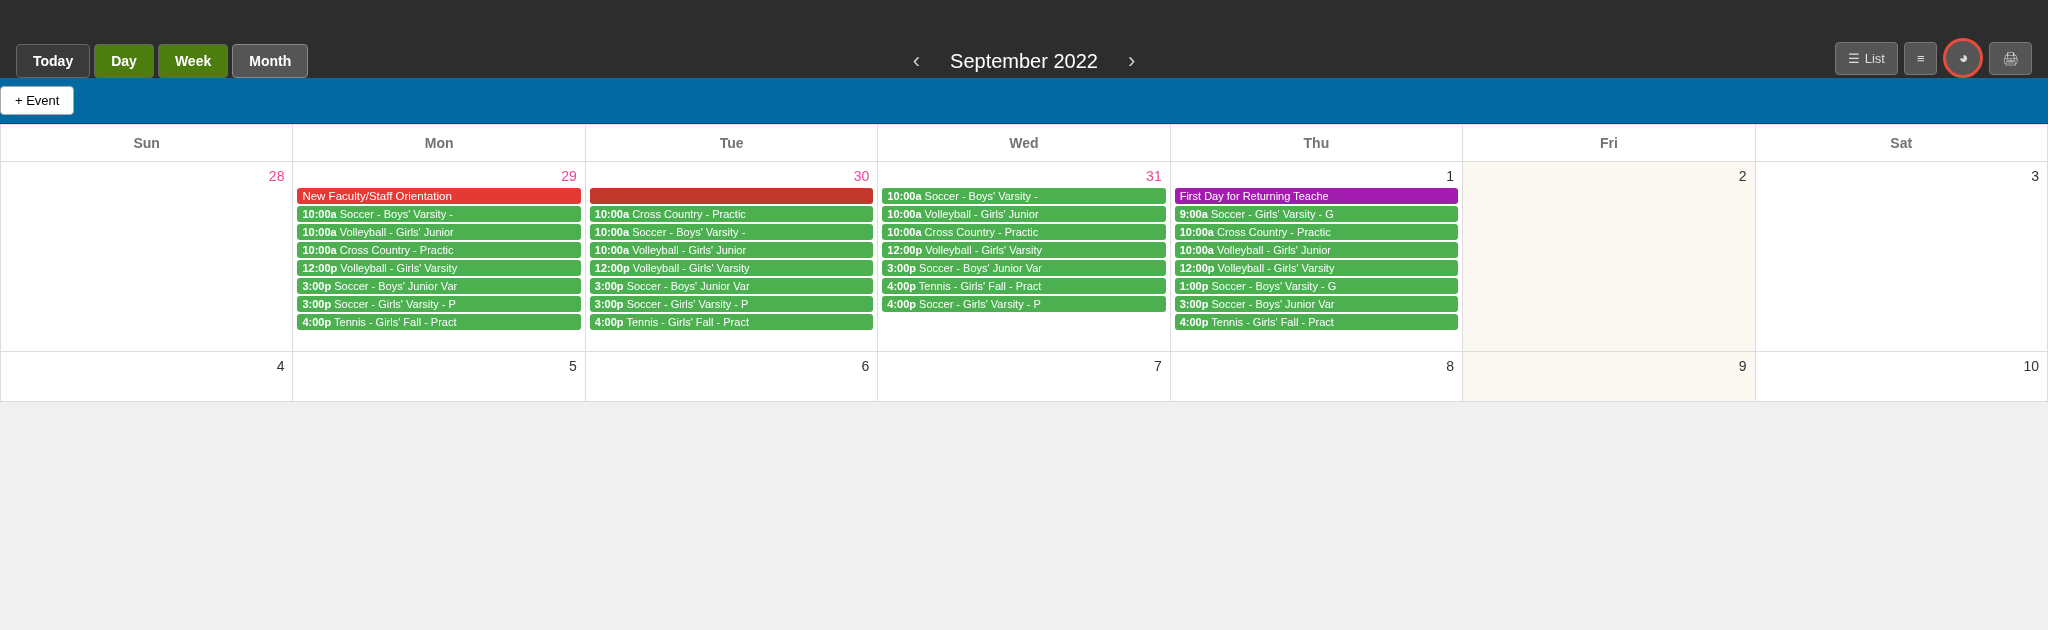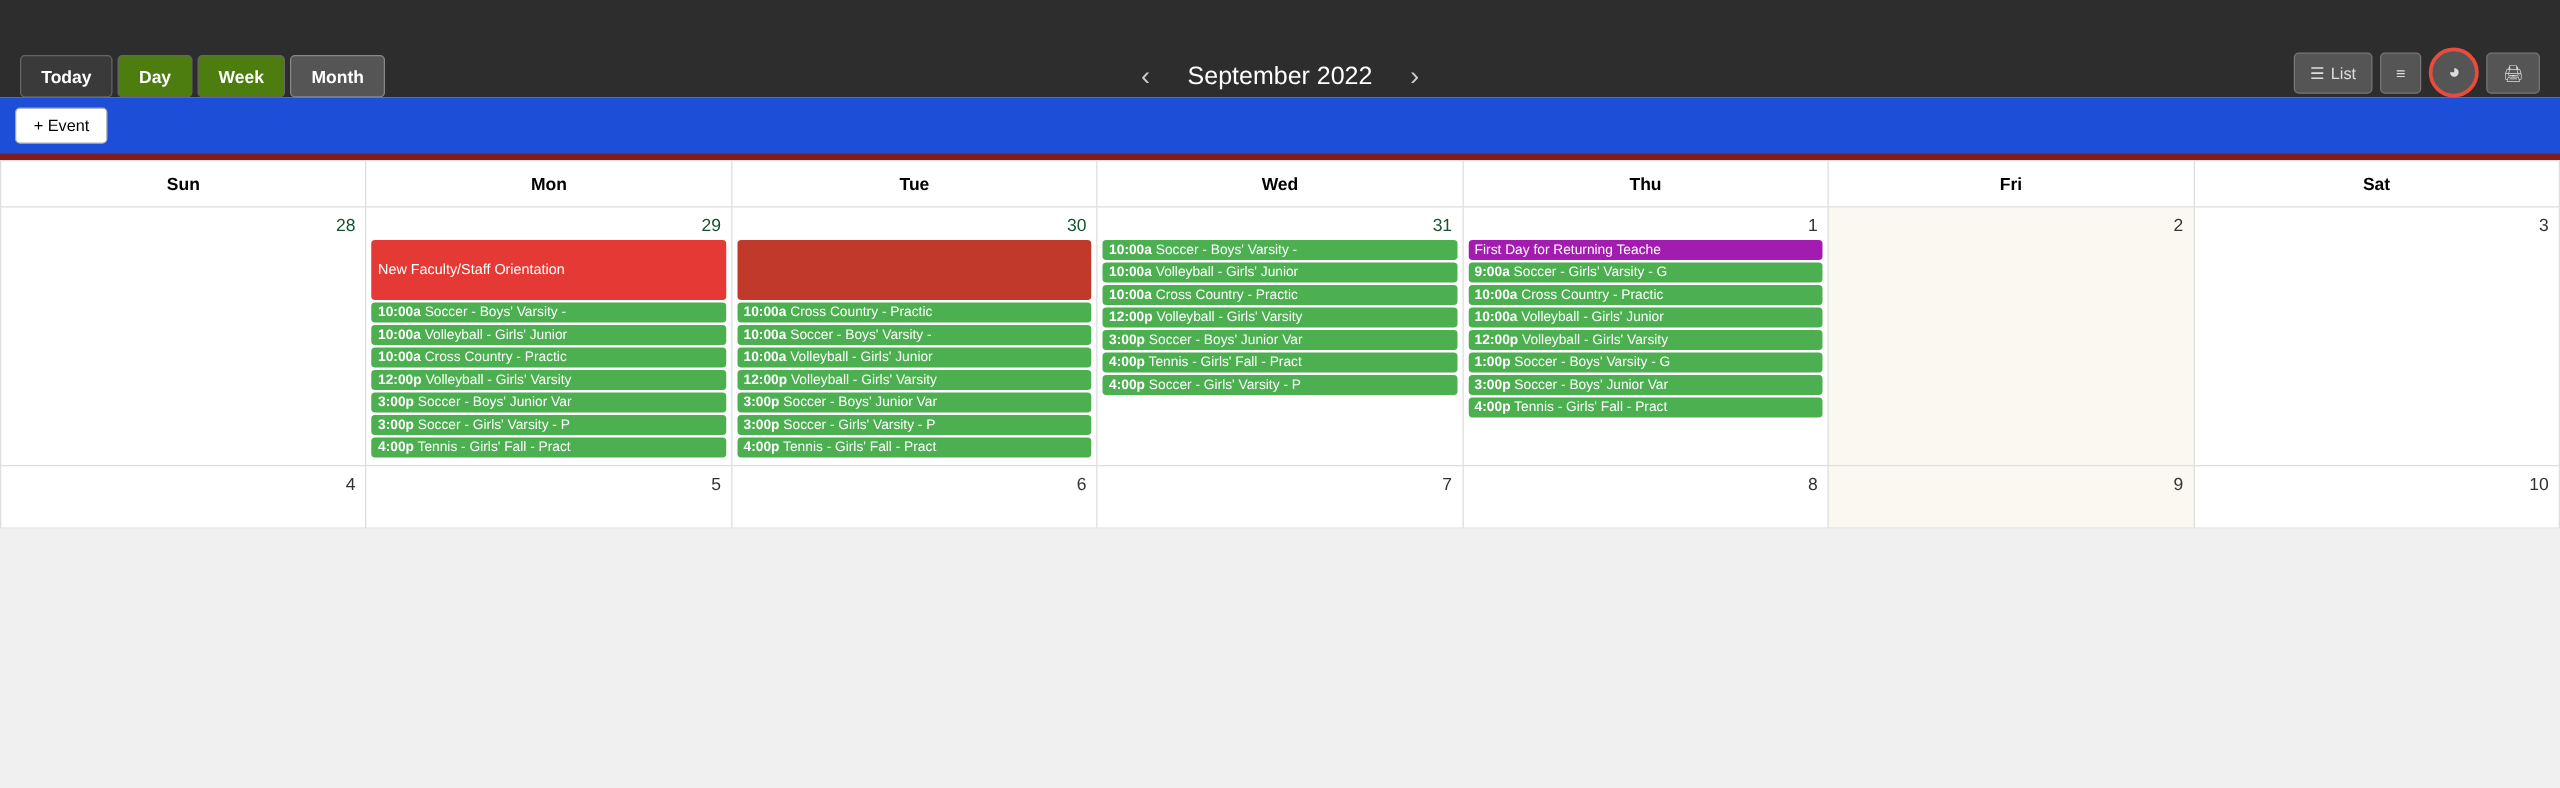--- a/index.html
+++ b/index.html
@@ -81,23 +81,23 @@
       border: 3px solid #e74c3c;
       display: flex;
       align-items: center;
       justify-content: center;
       background: #555;
       cursor: pointer;
     }
 
     
     .toolbar {
-      background: #1d4ed8;
-      border-bottom: 5px solid #7f1d1d;
-      padding: 8px 12px;
+      background: #0369a1;
+      border-bottom: 1px solid #7f1d1d;
+      padding: 8px 0;
     }
     .add-event-btn {
       background: #fff;
       border: 1px solid #aaa;
       border-radius: 4px;
       padding: 6px 14px;
       cursor: pointer;
       font-size: 13px;
       display: flex;
       align-items: center;
@@ -110,36 +110,36 @@
       width: 100%;
       border-collapse: collapse;
     }
     .calendar th {
       background: #fff;
       border: 1px solid #ddd;
       padding: 10px 0;
       text-align: center;
       font-weight: 700;
       font-size: 14px;
-      color: #000000;
+      color: #737373;
     }
     .calendar td {
       border: 1px solid #ddd;
       vertical-align: top;
       padding: 4px;
       min-height: 160px;
       width: calc(100% / 7);
     }
     .date-num {
       text-align: right;
       font-size: 14px;
       color: #666;
       padding: 2px 4px 4px 0;
     }
-    .date-num.gray { color: #14532d; }
+    .date-num.gray { color: #ec4899; }
     .date-num.active { color: #333; font-weight: 500; }
 
     
     .fri-col { background: #faf8f0; }
 
     
     .event {
       border-radius: 3px;
       padding: 2px 5px;
       margin-bottom: 2px;
@@ -151,21 +151,21 @@
     }
     .event.green { background: #4caf50; color: #fff; }
     .event.red-bg { background: #a21caf; color: #fff; }
     .event .time { font-weight: 700; }
 
     
     .span-event {
       background: #e53935;
       color: #fff;
       border-radius: 3px;
-      padding: 18px 5px;
+      padding: 2px 5px;
       font-size: 11.5px;
       margin-bottom: 2px;
       cursor: pointer;
       overflow: hidden;
       white-space: nowrap;
     }
 
     
     .bottom-row td {
       min-height: 40px;

